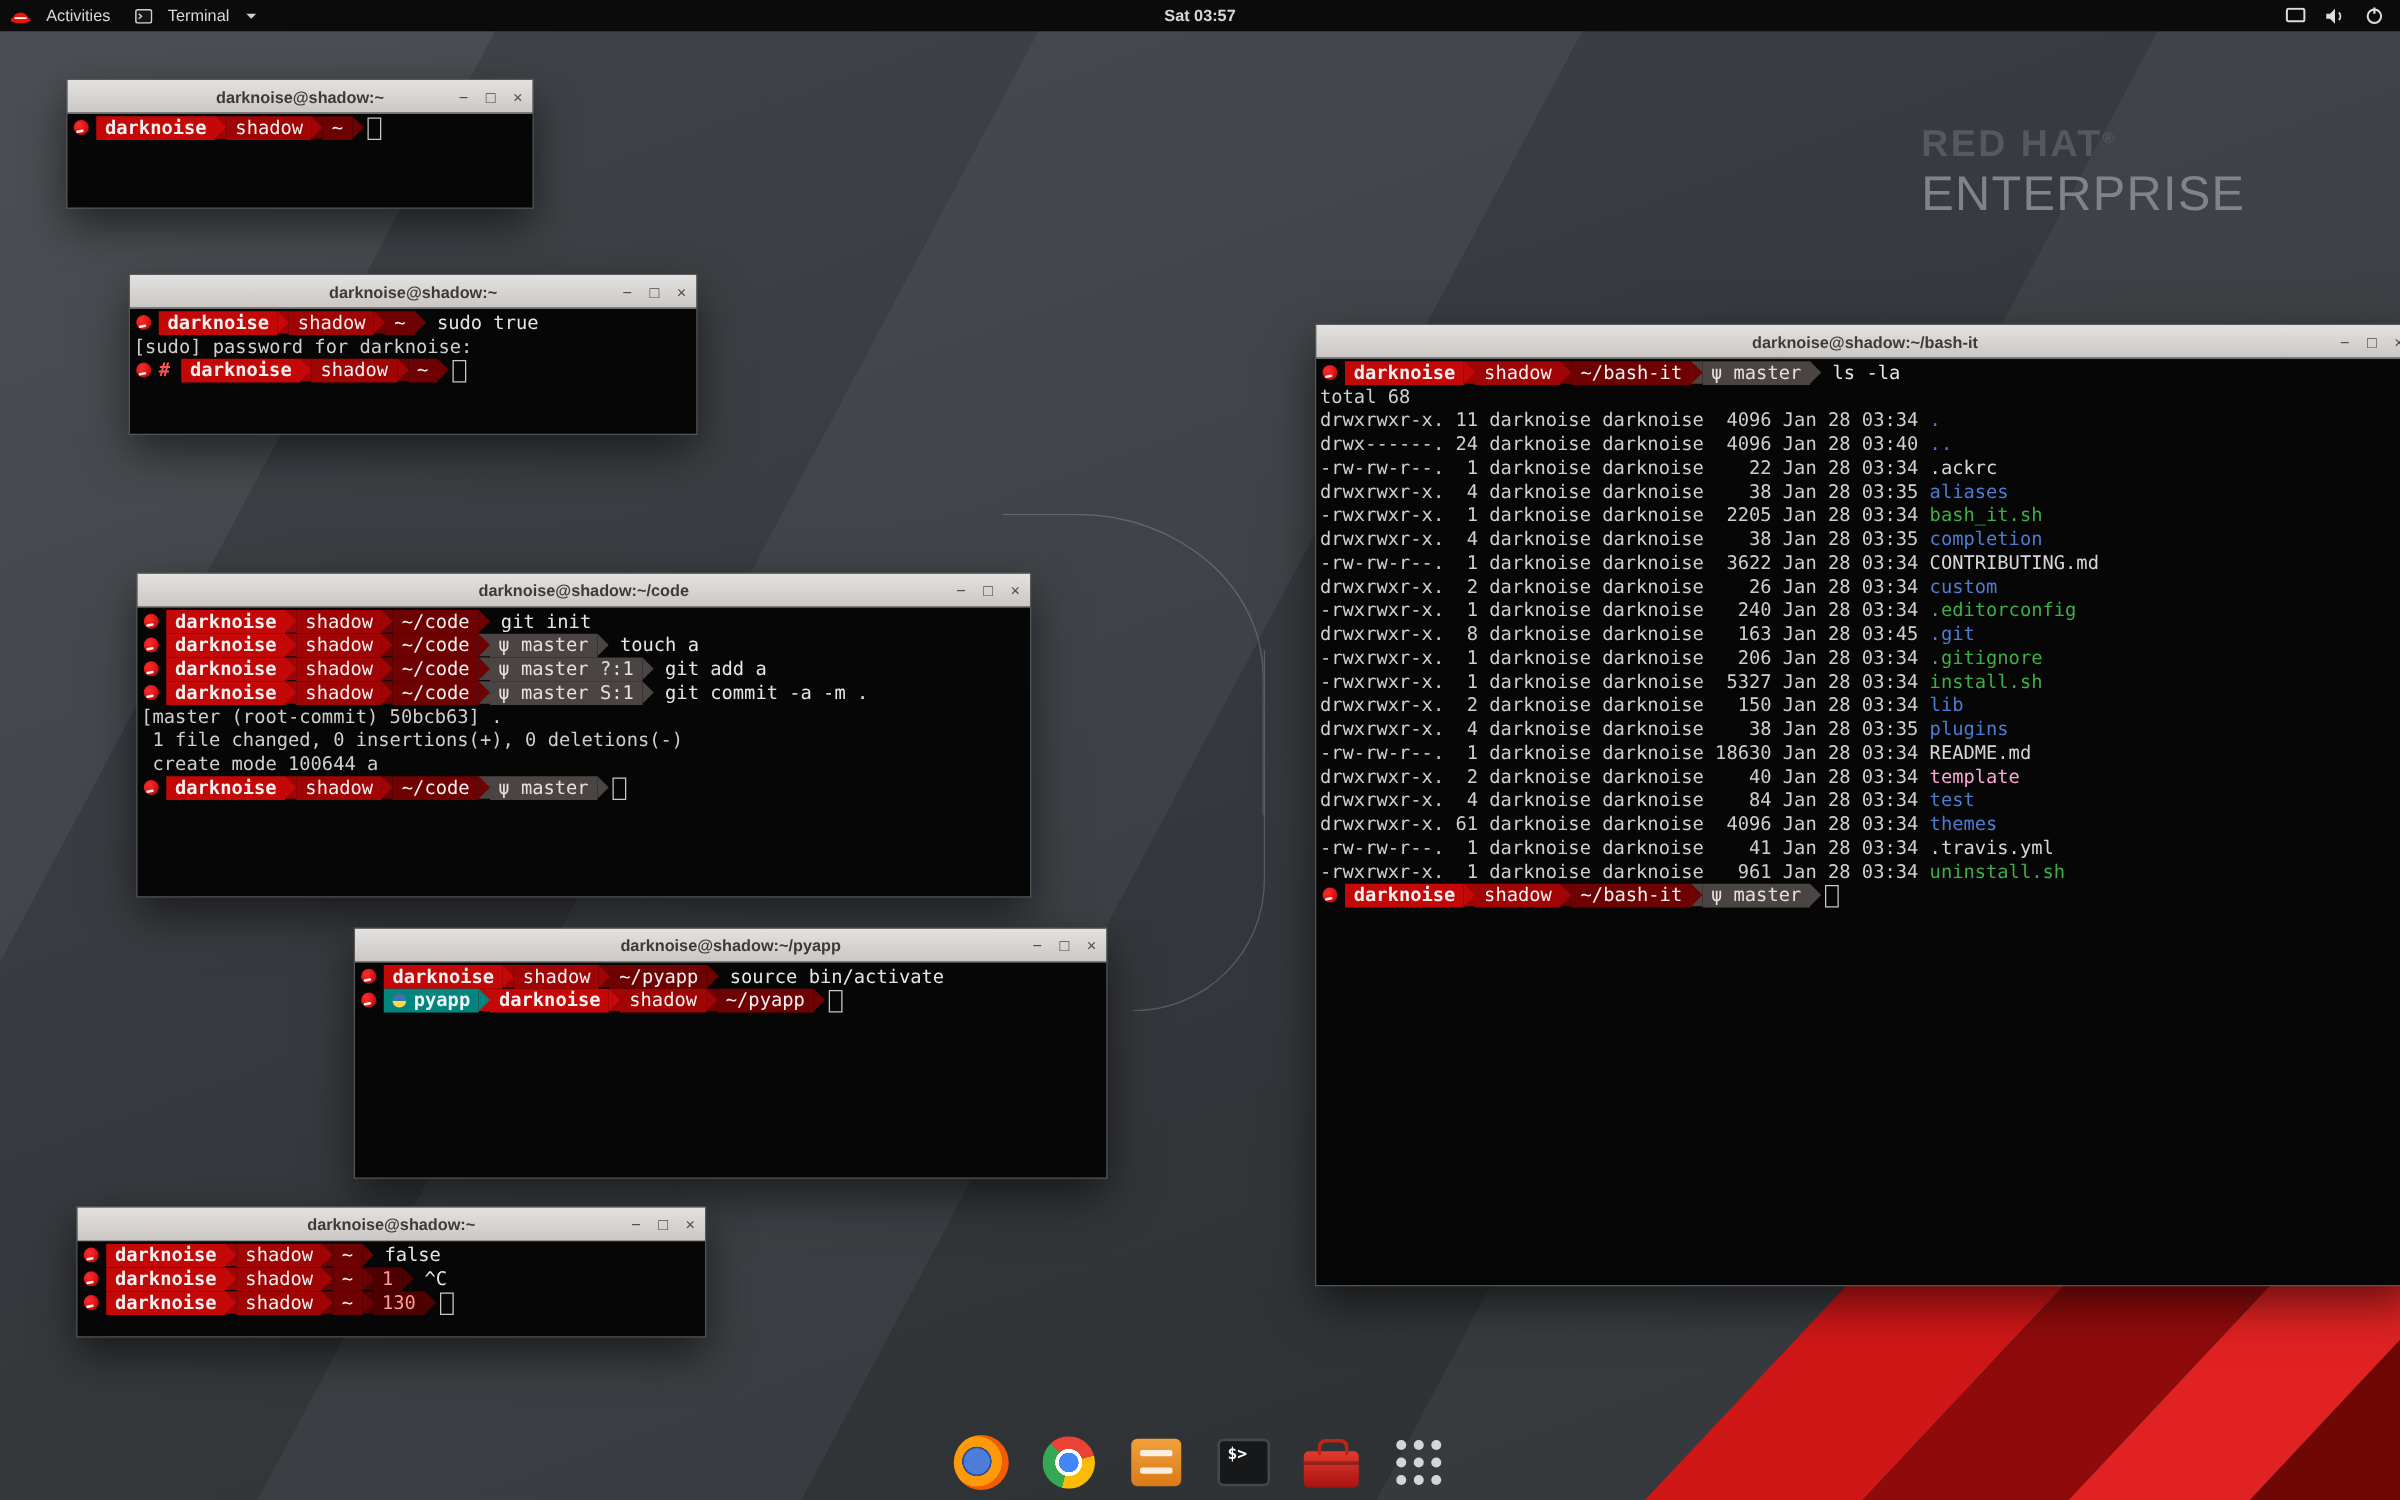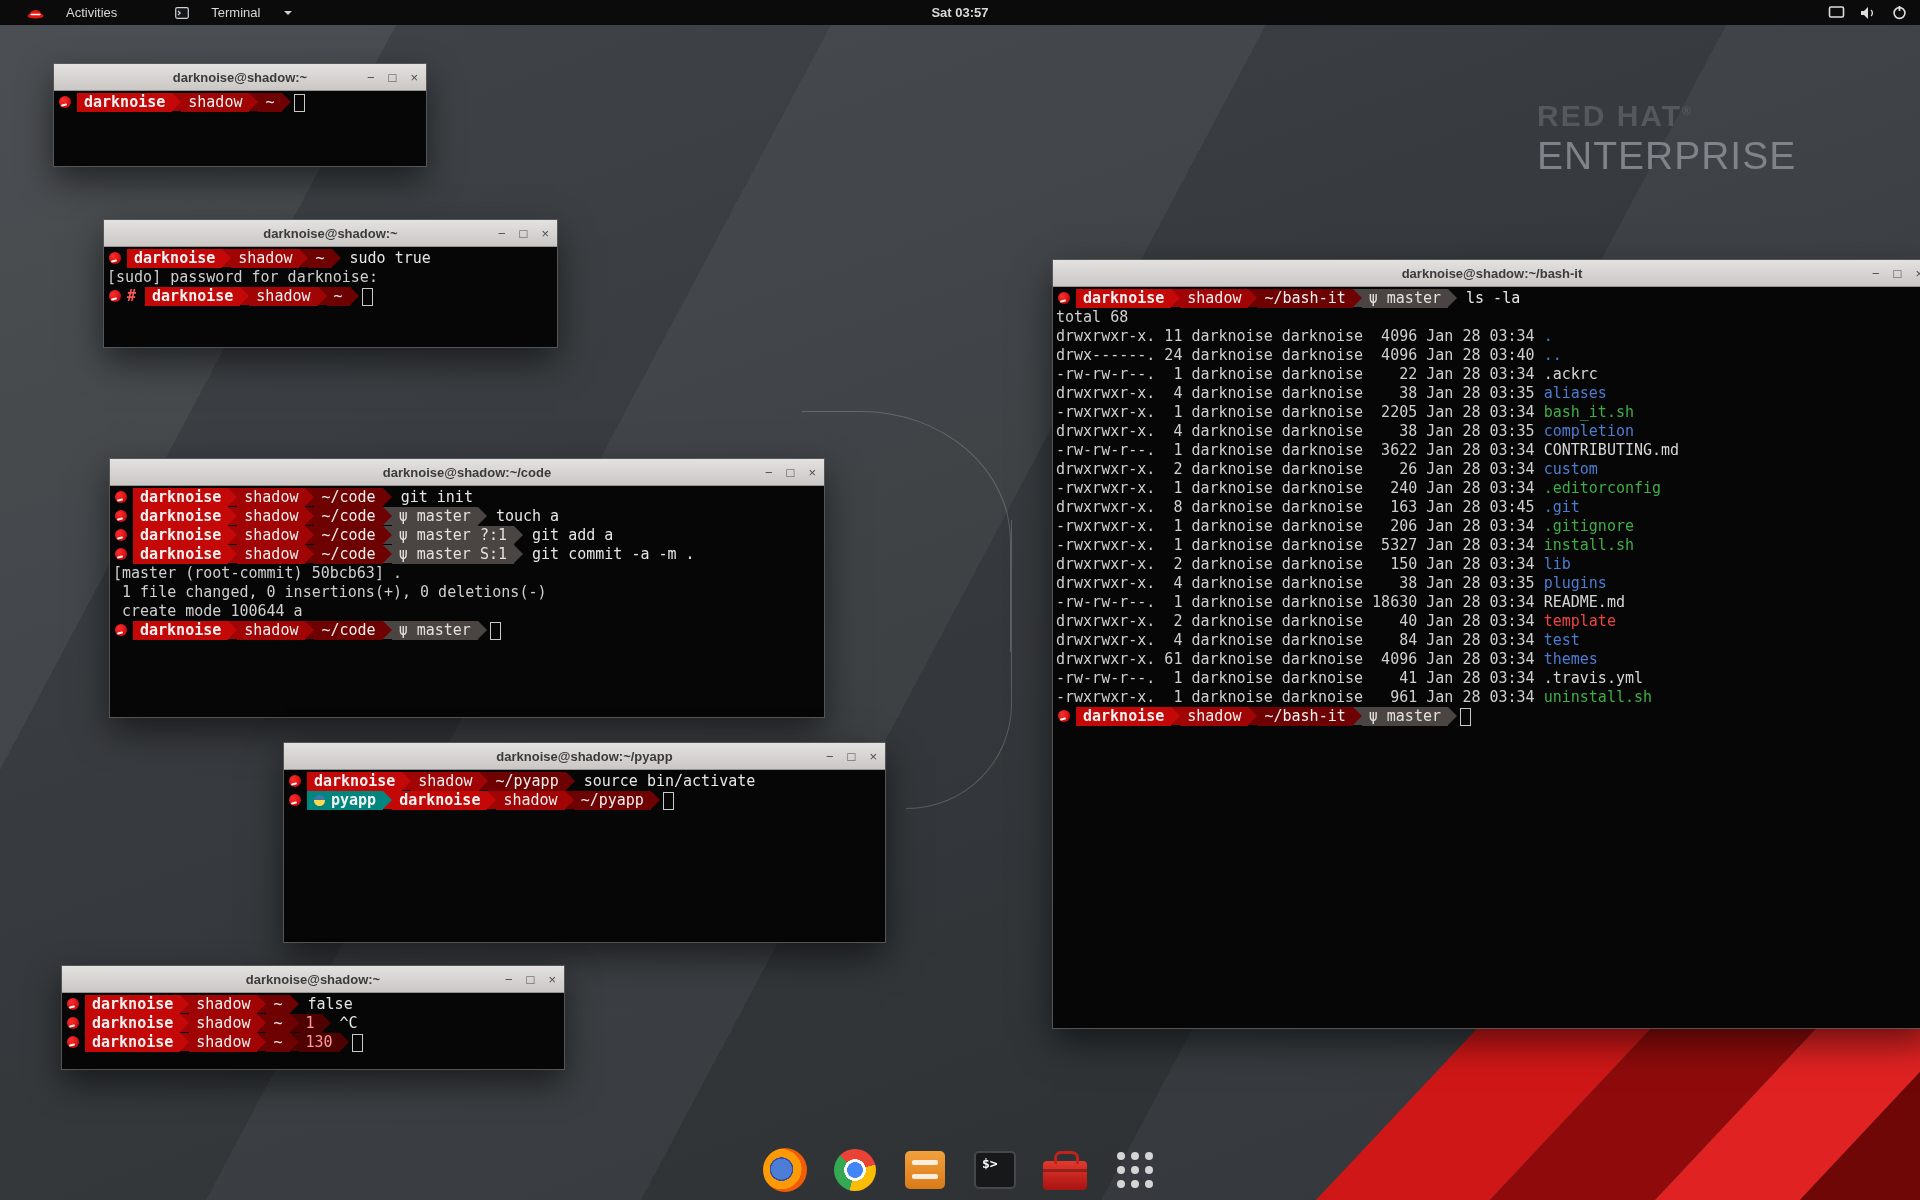--- a/index.html
+++ b/index.html
@@ -16,21 +16,21 @@
   }
   .ribbon{position:absolute;inset:0;z-index:1;}
   .wall-line{position:absolute;z-index:1;}
 
   
   .topbar{
     position:absolute;top:0;left:0;right:0;height:25px;background:#0b0b0b;color:#d8d8d8;
     font-size:13px;display:flex;align-items:center;z-index:60;
   }
   .tb-left{display:flex;align-items:center;height:100%;}
-  .activities,.appmenu{display:flex;align-items:center;gap:22px;padding:0 27px;height:100%;cursor:default;}
+  .activities,.appmenu{display:flex;align-items:center;gap:12px;padding:0 8px;height:100%;cursor:default;}
   .appmenu{margin-left:4px;}
   .caret{width:0;height:0;border-left:4px solid transparent;border-right:4px solid transparent;border-top:4px solid #cfcfcf;margin-left:2px;}
   .clock{position:absolute;left:50%;transform:translateX(-50%);font-weight:bold;}
   .tb-right{margin-left:auto;display:flex;gap:15px;align-items:center;padding-right:13px;}
   .tb-right span{display:flex;align-items:center;}
 
   
   .branding{position:absolute;left:1537px;top:100px;z-index:1;line-height:1.08;}
   .brand-top{font-size:30px;font-weight:bold;letter-spacing:2px;color:#54595d;}
   .brand-top sup,.brand-bottom sup{font-size:12px;color:#6d7control377;}
@@ -267,21 +267,21 @@
       <div class="tline"><span class="out">drwxrwxr-x.  4 darknoise darknoise    38 Jan 28 03:35 </span><span class="ls-name" style="color: rgb(77, 125, 210);">completion</span></div>
       <div class="tline"><span class="out">-rw-rw-r--.  1 darknoise darknoise  3622 Jan 28 03:34 </span><span class="ls-name" style="color: rgb(214, 214, 214);">CONTRIBUTING.md</span></div>
       <div class="tline"><span class="out">drwxrwxr-x.  2 darknoise darknoise    26 Jan 28 03:34 </span><span class="ls-name" style="color: rgb(77, 125, 210);">custom</span></div>
       <div class="tline"><span class="out">-rwxrwxr-x.  1 darknoise darknoise   240 Jan 28 03:34 </span><span class="ls-name" style="color: rgb(63, 174, 68);">.editorconfig</span></div>
       <div class="tline"><span class="out">drwxrwxr-x.  8 darknoise darknoise   163 Jan 28 03:45 </span><span class="ls-name" style="color: rgb(77, 125, 210);">.git</span></div>
       <div class="tline"><span class="out">-rwxrwxr-x.  1 darknoise darknoise   206 Jan 28 03:34 </span><span class="ls-name" style="color: rgb(63, 174, 68);">.gitignore</span></div>
       <div class="tline"><span class="out">-rwxrwxr-x.  1 darknoise darknoise  5327 Jan 28 03:34 </span><span class="ls-name" style="color: rgb(63, 174, 68);">install.sh</span></div>
       <div class="tline"><span class="out">drwxrwxr-x.  2 darknoise darknoise   150 Jan 28 03:34 </span><span class="ls-name" style="color: rgb(77, 125, 210);">lib</span></div>
       <div class="tline"><span class="out">drwxrwxr-x.  4 darknoise darknoise    38 Jan 28 03:35 </span><span class="ls-name" style="color: rgb(77, 125, 210);">plugins</span></div>
       <div class="tline"><span class="out">-rw-rw-r--.  1 darknoise darknoise 18630 Jan 28 03:34 </span><span class="ls-name" style="color: rgb(214, 214, 214);">README.md</span></div>
-      <div class="tline"><span class="out">drwxrwxr-x.  2 darknoise darknoise    40 Jan 28 03:34 </span><span class="ls-name" style="color: #ef4444; text-align: center;">template</span></div>
+      <div class="tline"><span class="out">drwxrwxr-x.  2 darknoise darknoise    40 Jan 28 03:34 </span><span class="ls-name" style="color: #f9a8d4; text-align: center;">template</span></div>
       <div class="tline"><span class="out">drwxrwxr-x.  4 darknoise darknoise    84 Jan 28 03:34 </span><span class="ls-name" style="color: rgb(77, 125, 210);">test</span></div>
       <div class="tline"><span class="out">drwxrwxr-x. 61 darknoise darknoise  4096 Jan 28 03:34 </span><span class="ls-name" style="color: rgb(77, 125, 210);">themes</span></div>
       <div class="tline"><span class="out">-rw-rw-r--.  1 darknoise darknoise    41 Jan 28 03:34 </span><span class="ls-name" style="color: rgb(214, 214, 214);">.travis.yml</span></div>
       <div class="tline"><span class="out">-rwxrwxr-x.  1 darknoise darknoise   961 Jan 28 03:34 </span><span class="ls-name" style="color: rgb(63, 174, 68);">uninstall.sh</span></div>
       <div class="tline"><span class="hat-icon"></span><span class="pl-seg seg-user" style="background: rgb(196, 8, 8);">darknoise</span><span class="pl-arrow" style="border-left-color: rgb(196, 8, 8); background: rgb(160, 4, 4);"></span><span class="pl-seg seg-host" style="background: rgb(160, 4, 4);">shadow</span><span class="pl-arrow" style="border-left-color: rgb(160, 4, 4); background: rgb(110, 2, 2);"></span><span class="pl-seg seg-path" style="background: rgb(110, 2, 2);">~/bash-it</span><span class="pl-arrow" style="border-left-color: rgb(110, 2, 2); background: rgb(74, 69, 66);"></span><span class="pl-seg seg-git" style="background: rgb(74, 69, 66);">master</span><span class="pl-arrow" style="border-left-color: rgb(74, 69, 66); background: transparent;"></span><span class="cursor"></span></div>
     </div>
 </div>
 
 <div class="dock">
   <div class="dock-item">

